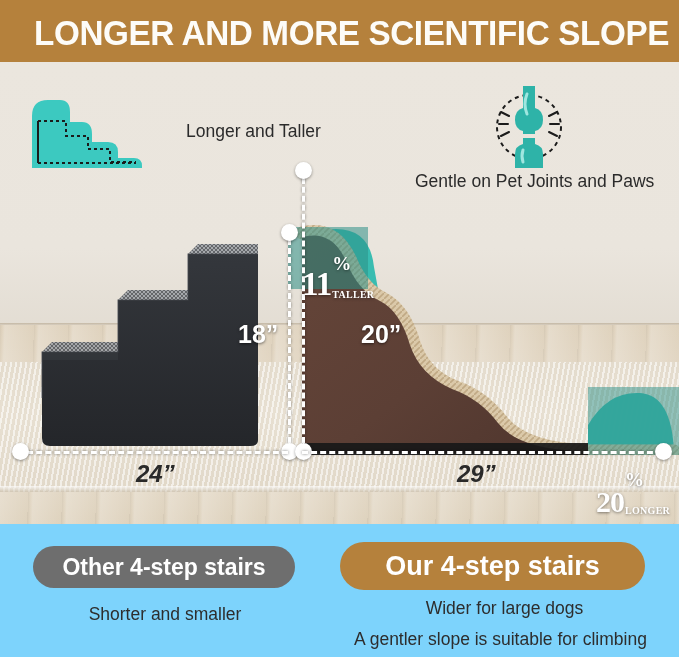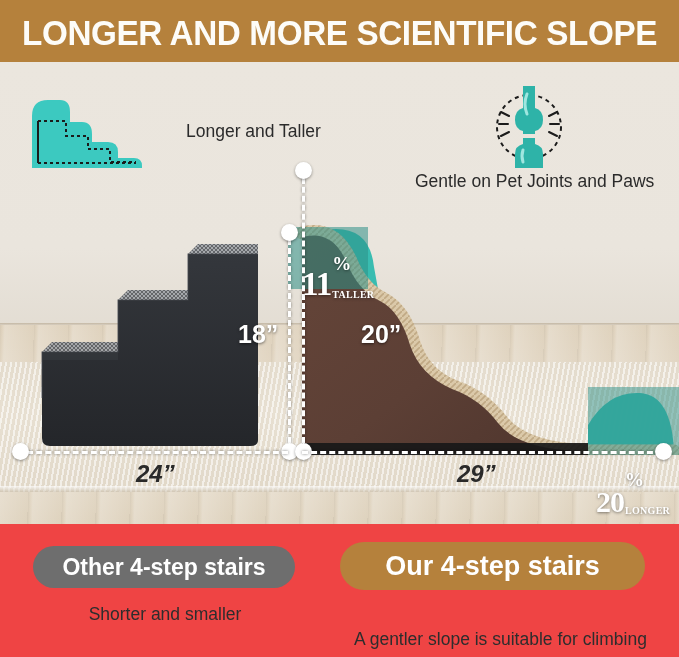--- a/index.html
+++ b/index.html
@@ -9,21 +9,21 @@
     font-family:"Liberation Sans", sans-serif;
     overflow:hidden;
   }
   .page{position:relative;width:679px;height:657px;background:#fff;}
 
   
   .banner{
     position:absolute;left:0;top:0;width:679px;height:66px;
     background:#b5813c;
     display:flex;align-items:center;
-    box-sizing:border-box;padding-left:22px;
+    box-sizing:border-box;padding-left:34px;
   }
   .banner-title{
     color:#fdfcf8;
     font-size:35px;
     font-weight:bold;
     letter-spacing:-0.4px;
     transform:scaleX(.95);
     transform-origin:left center;
     white-space:nowrap;
     font-family:"Liberation Sans", sans-serif;
@@ -138,21 +138,21 @@
   .badge-num{font-size:33px;font-weight:bold;line-height:.95;letter-spacing:-1px;}
   .badge-stack{display:flex;flex-direction:column;align-items:flex-start;margin-left:1px;}
   .badge-sym{font-size:19px;font-weight:bold;line-height:1;}
   .badge-word{font-size:10px;font-weight:bold;letter-spacing:.3px;line-height:1;margin-top:17px;}
   #badge-taller{left:302px;top:192px;}
   #badge-longer{left:596px;top:408px;}
   #badge-longer .badge-num{font-size:30px;}
 
   
   .compare{
-    position:absolute;left:0;top:524px;width:679px;height:133px;background:#ef4444;
+    position:absolute;left:0;top:524px;width:679px;height:133px;background:#7dd3fc;
   }
   .pill{
     position:absolute;
     border-radius:24px;
     color:#ffffff;
     font-weight:bold;
     display:flex;align-items:center;justify-content:center;
     font-family:"Liberation Sans", sans-serif;
     white-space:nowrap;
   }
@@ -334,16 +334,17 @@
 
     <div class="dim-bottom-text" id="dim-24" style="top:398px;">24”</div>
     <div class="dim-bottom-text" id="dim-29" style="top:398px;">29”</div>
 
   </div>
 
   <div class="compare">
     <div class="pill" id="pill-other">Other 4-step stairs</div>
     <div class="pill" id="pill-our">Our 4-step stairs</div>
     <div class="caption" id="caption-other">Shorter and smaller</div>
+    <div class="caption" id="caption-our-1">Wider for large dogs</div>
     <div class="caption" id="caption-our-2">A gentler slope is suitable for climbing</div>
   </div>
 
 </div>
 
 </body></html>

